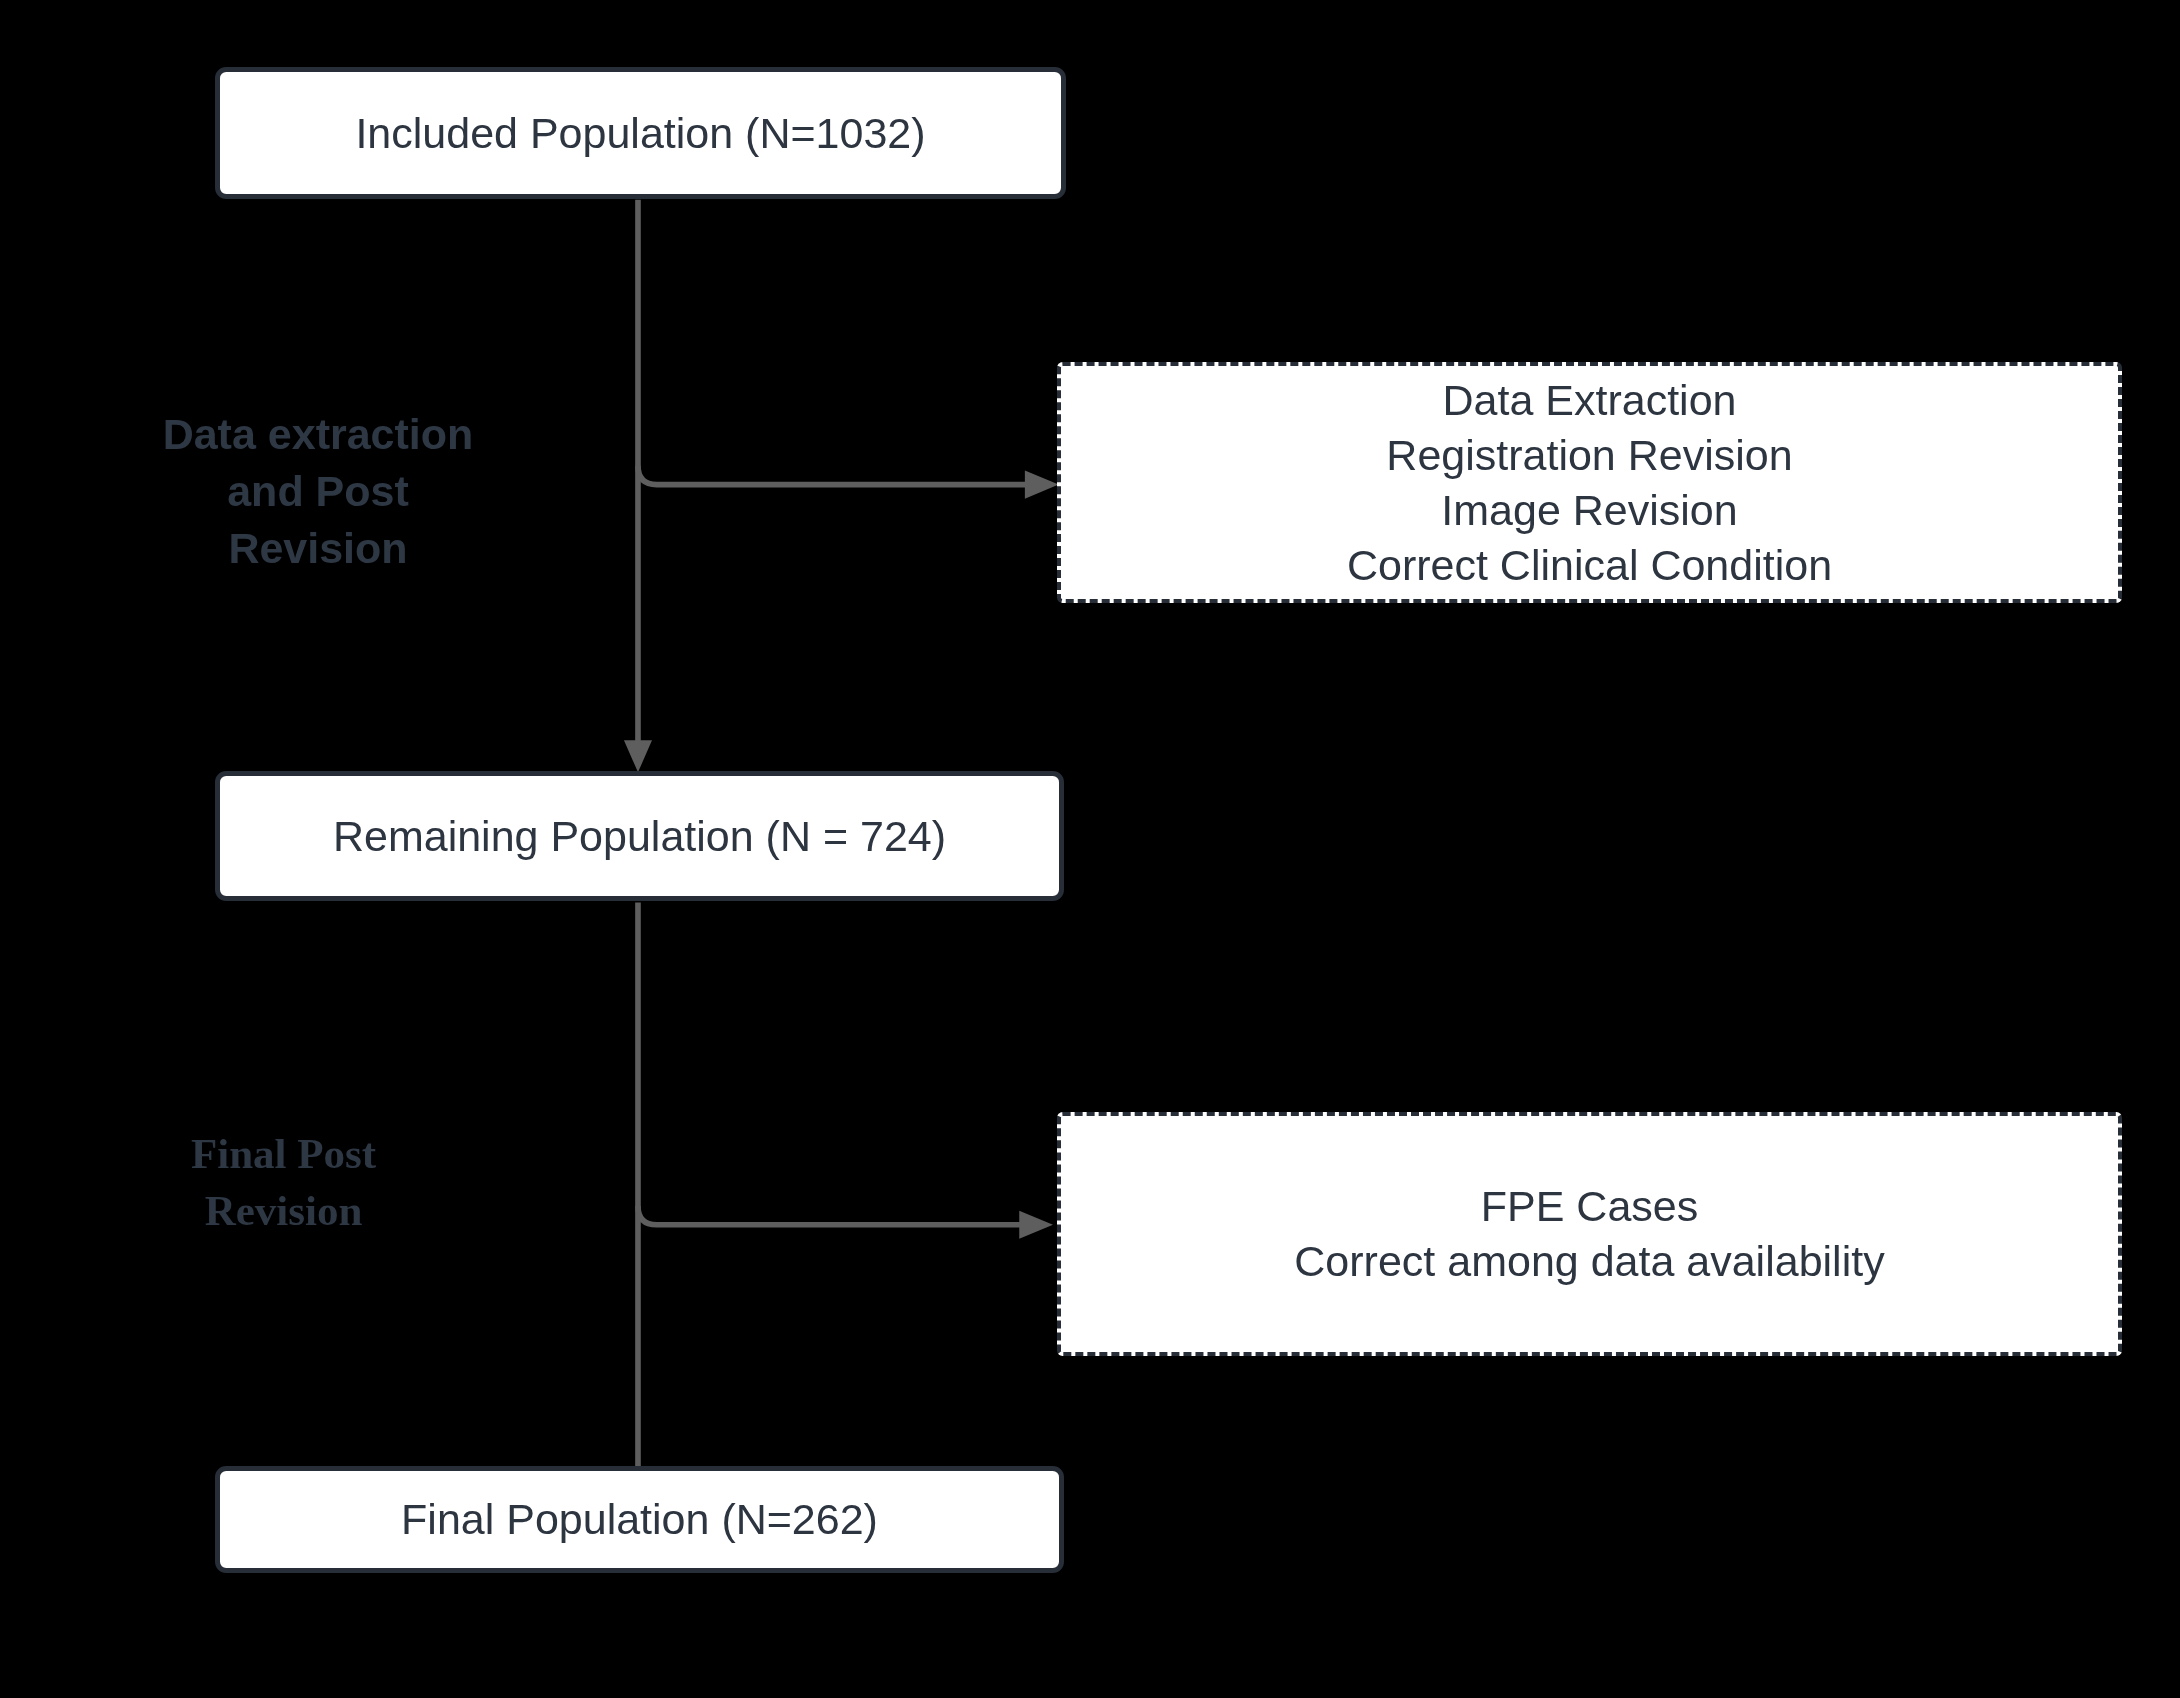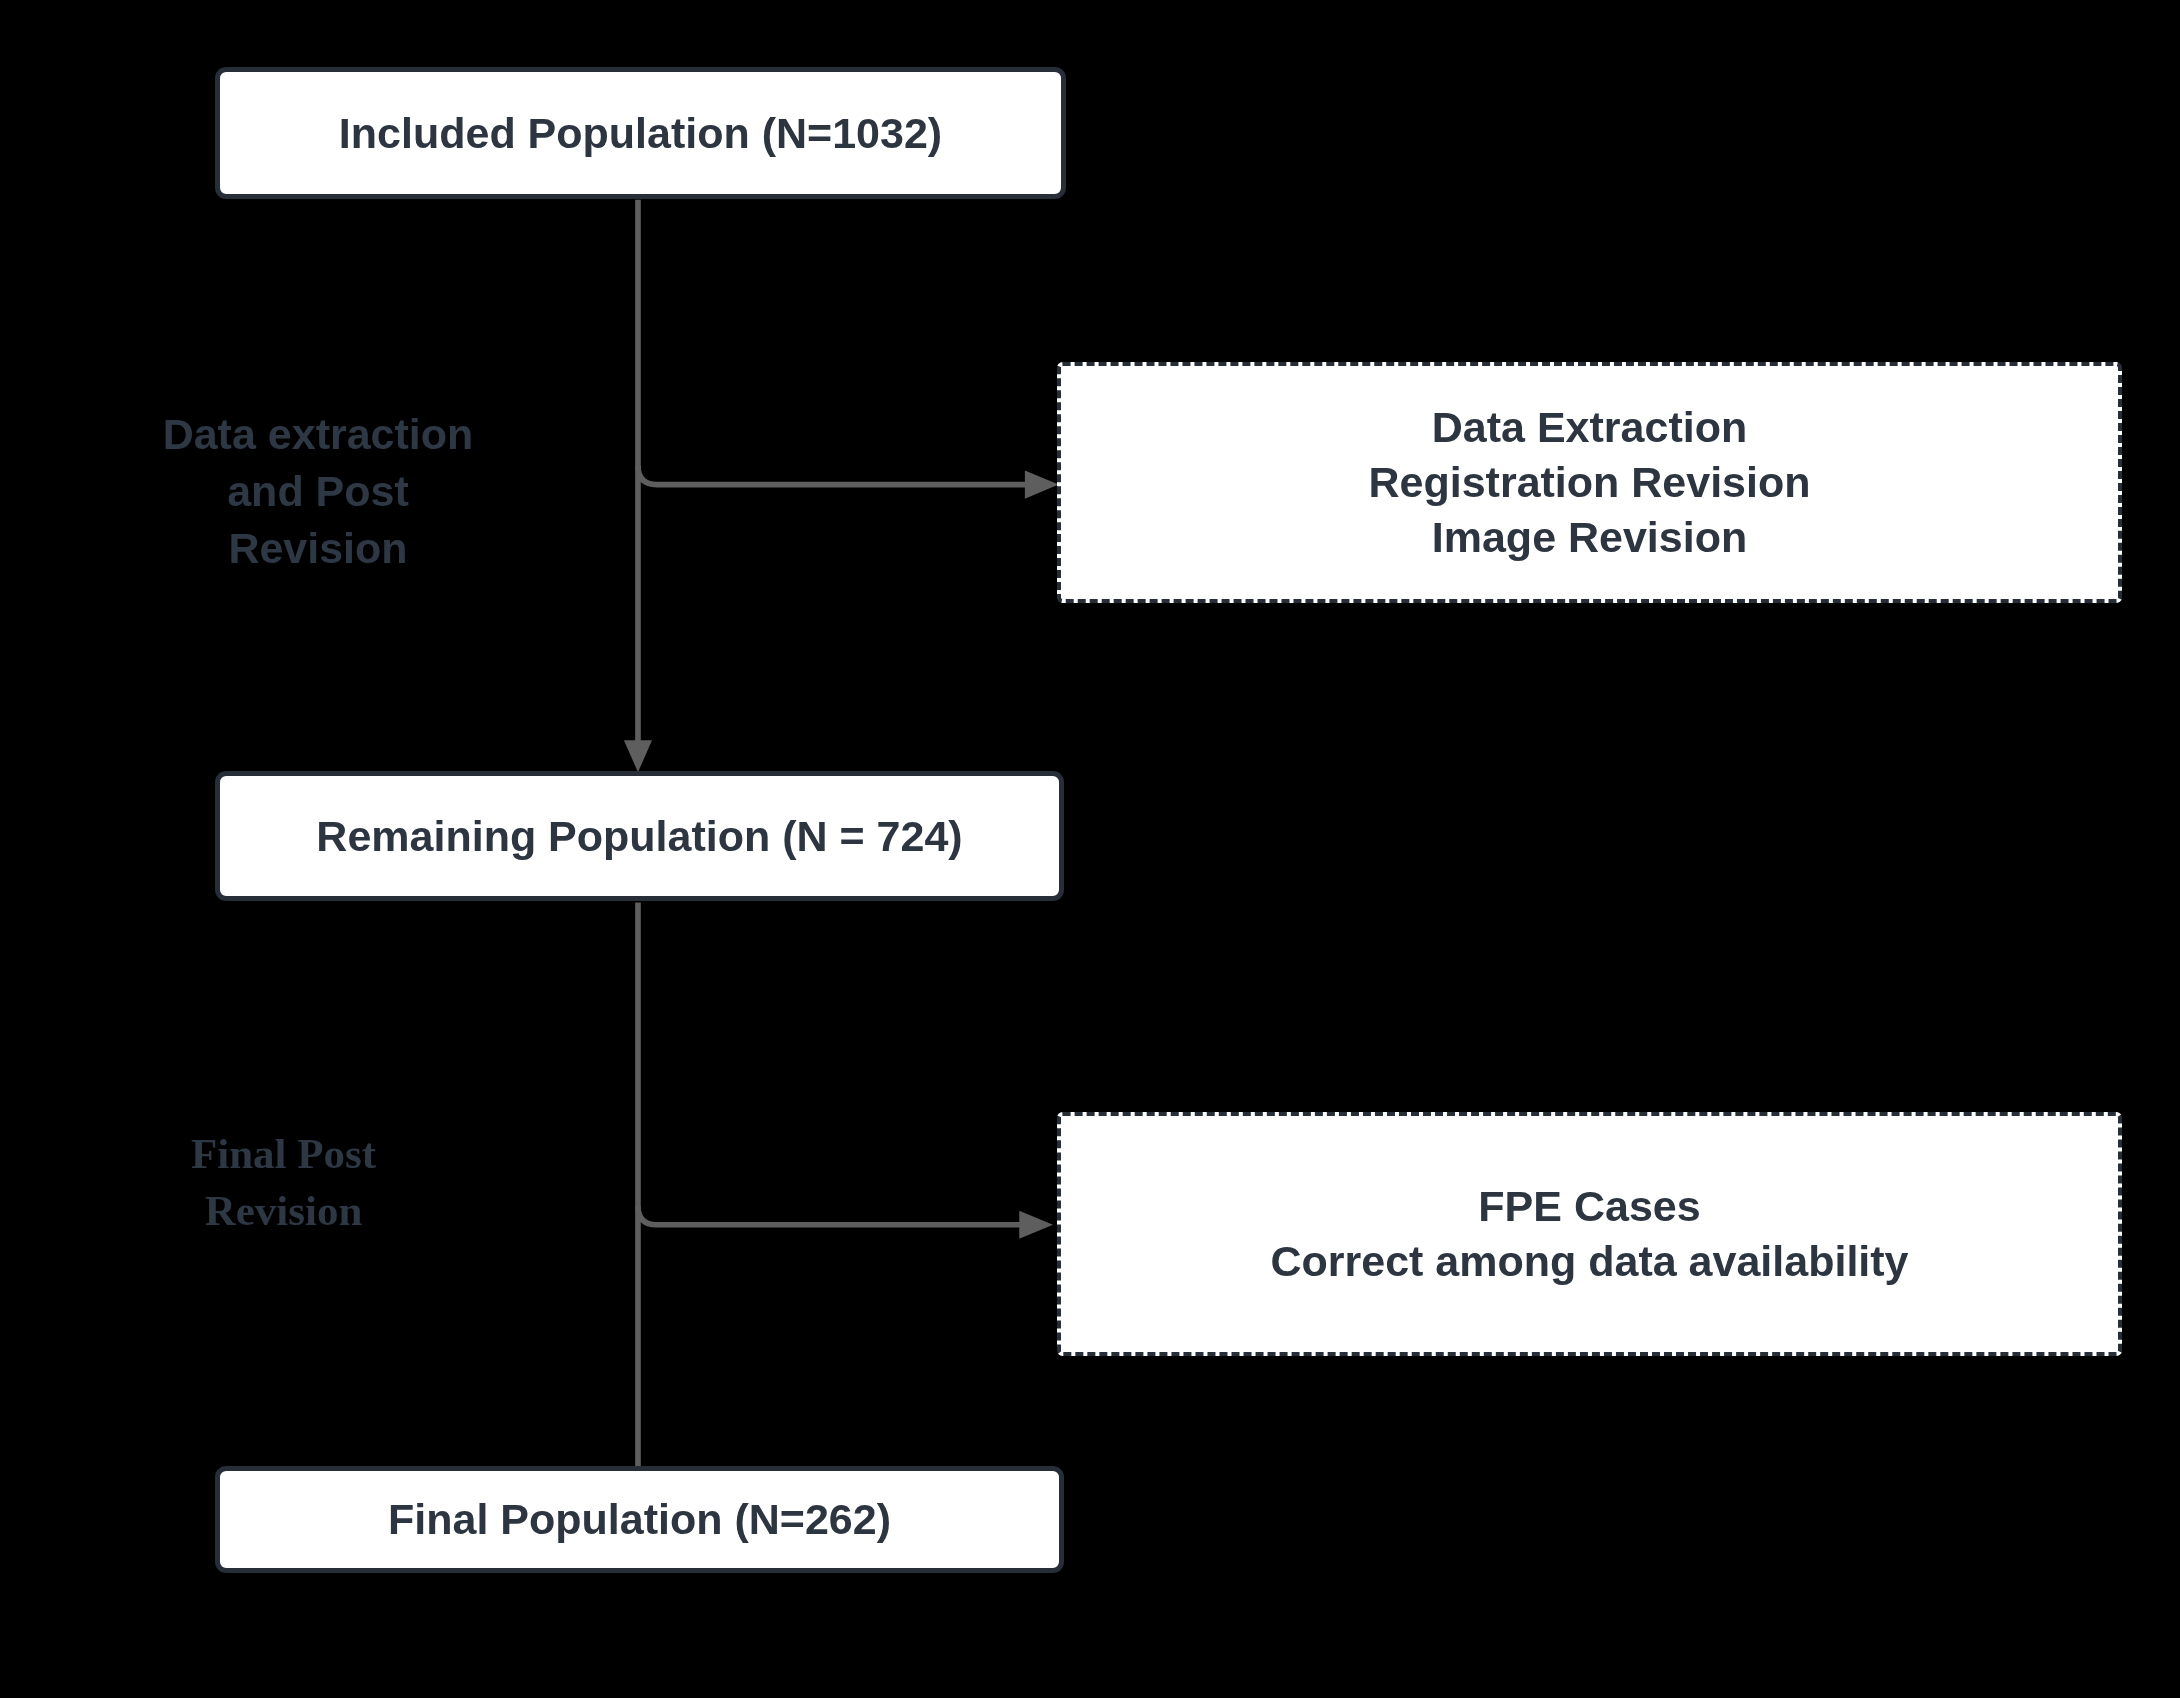--- a/index.html
+++ b/index.html
@@ -25,21 +25,21 @@
   }
   .node {
     position: absolute;
     background: #ffffff;
     display: flex;
     flex-direction: column;
     align-items: center;
     justify-content: center;
     text-align: left;
     color: #2d3541;
-    font-weight: bold;
+    font-weight: normal;
     font-size: 43px;
     box-sizing: border-box;
   }
   .node .line { white-space: nowrap; }
   .solid {
     border: 5.6px solid #272e37;
     border-radius: 11.2px;
   }
   .dashed {
     border: 4.7px dashed #272e37;
@@ -88,20 +88,21 @@
   </svg>
 
   <div class="node solid node-included">
     <div class="line">Included Population (N=1032)</div>
   </div>
 
   <div class="node dashed node-revision">
     <div class="line">Data Extraction</div>
     <div class="line">Registration Revision</div>
     <div class="line">Image Revision</div>
+    <div class="line">Correct Clinical Condition</div>
   </div>
 
   <div class="stage-label stage-extraction">
     <div class="line">Data extraction</div>
     <div class="line">and Post</div>
     <div class="line">Revision</div>
   </div>
 
   <div class="node solid node-remaining">
     <div class="line">Remaining Population (N = 724)</div>

